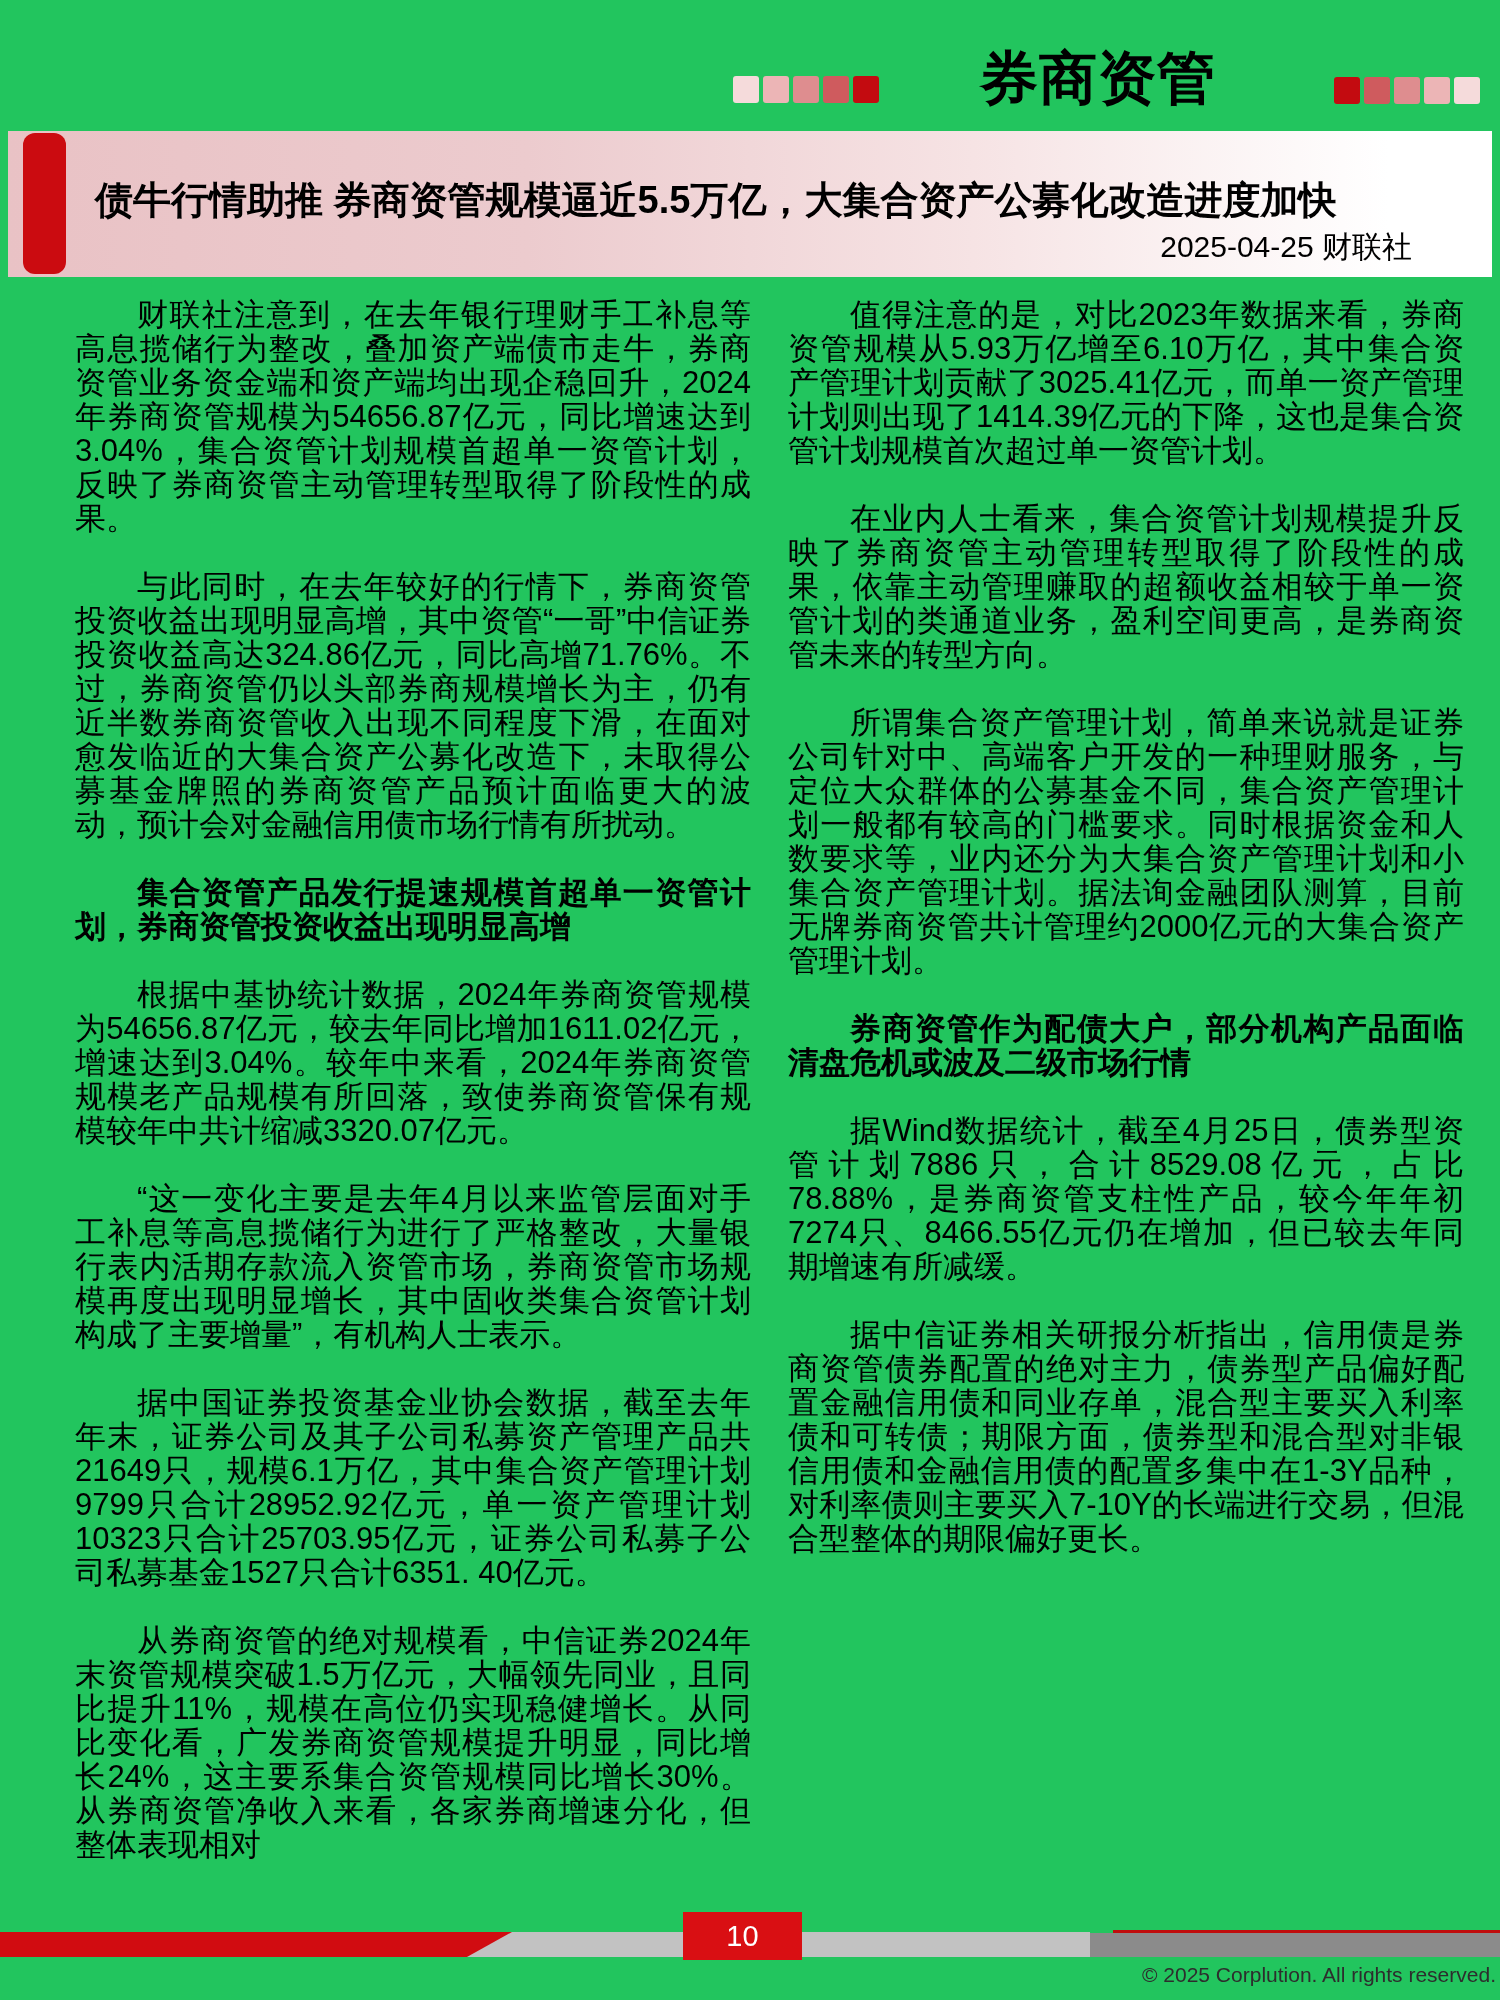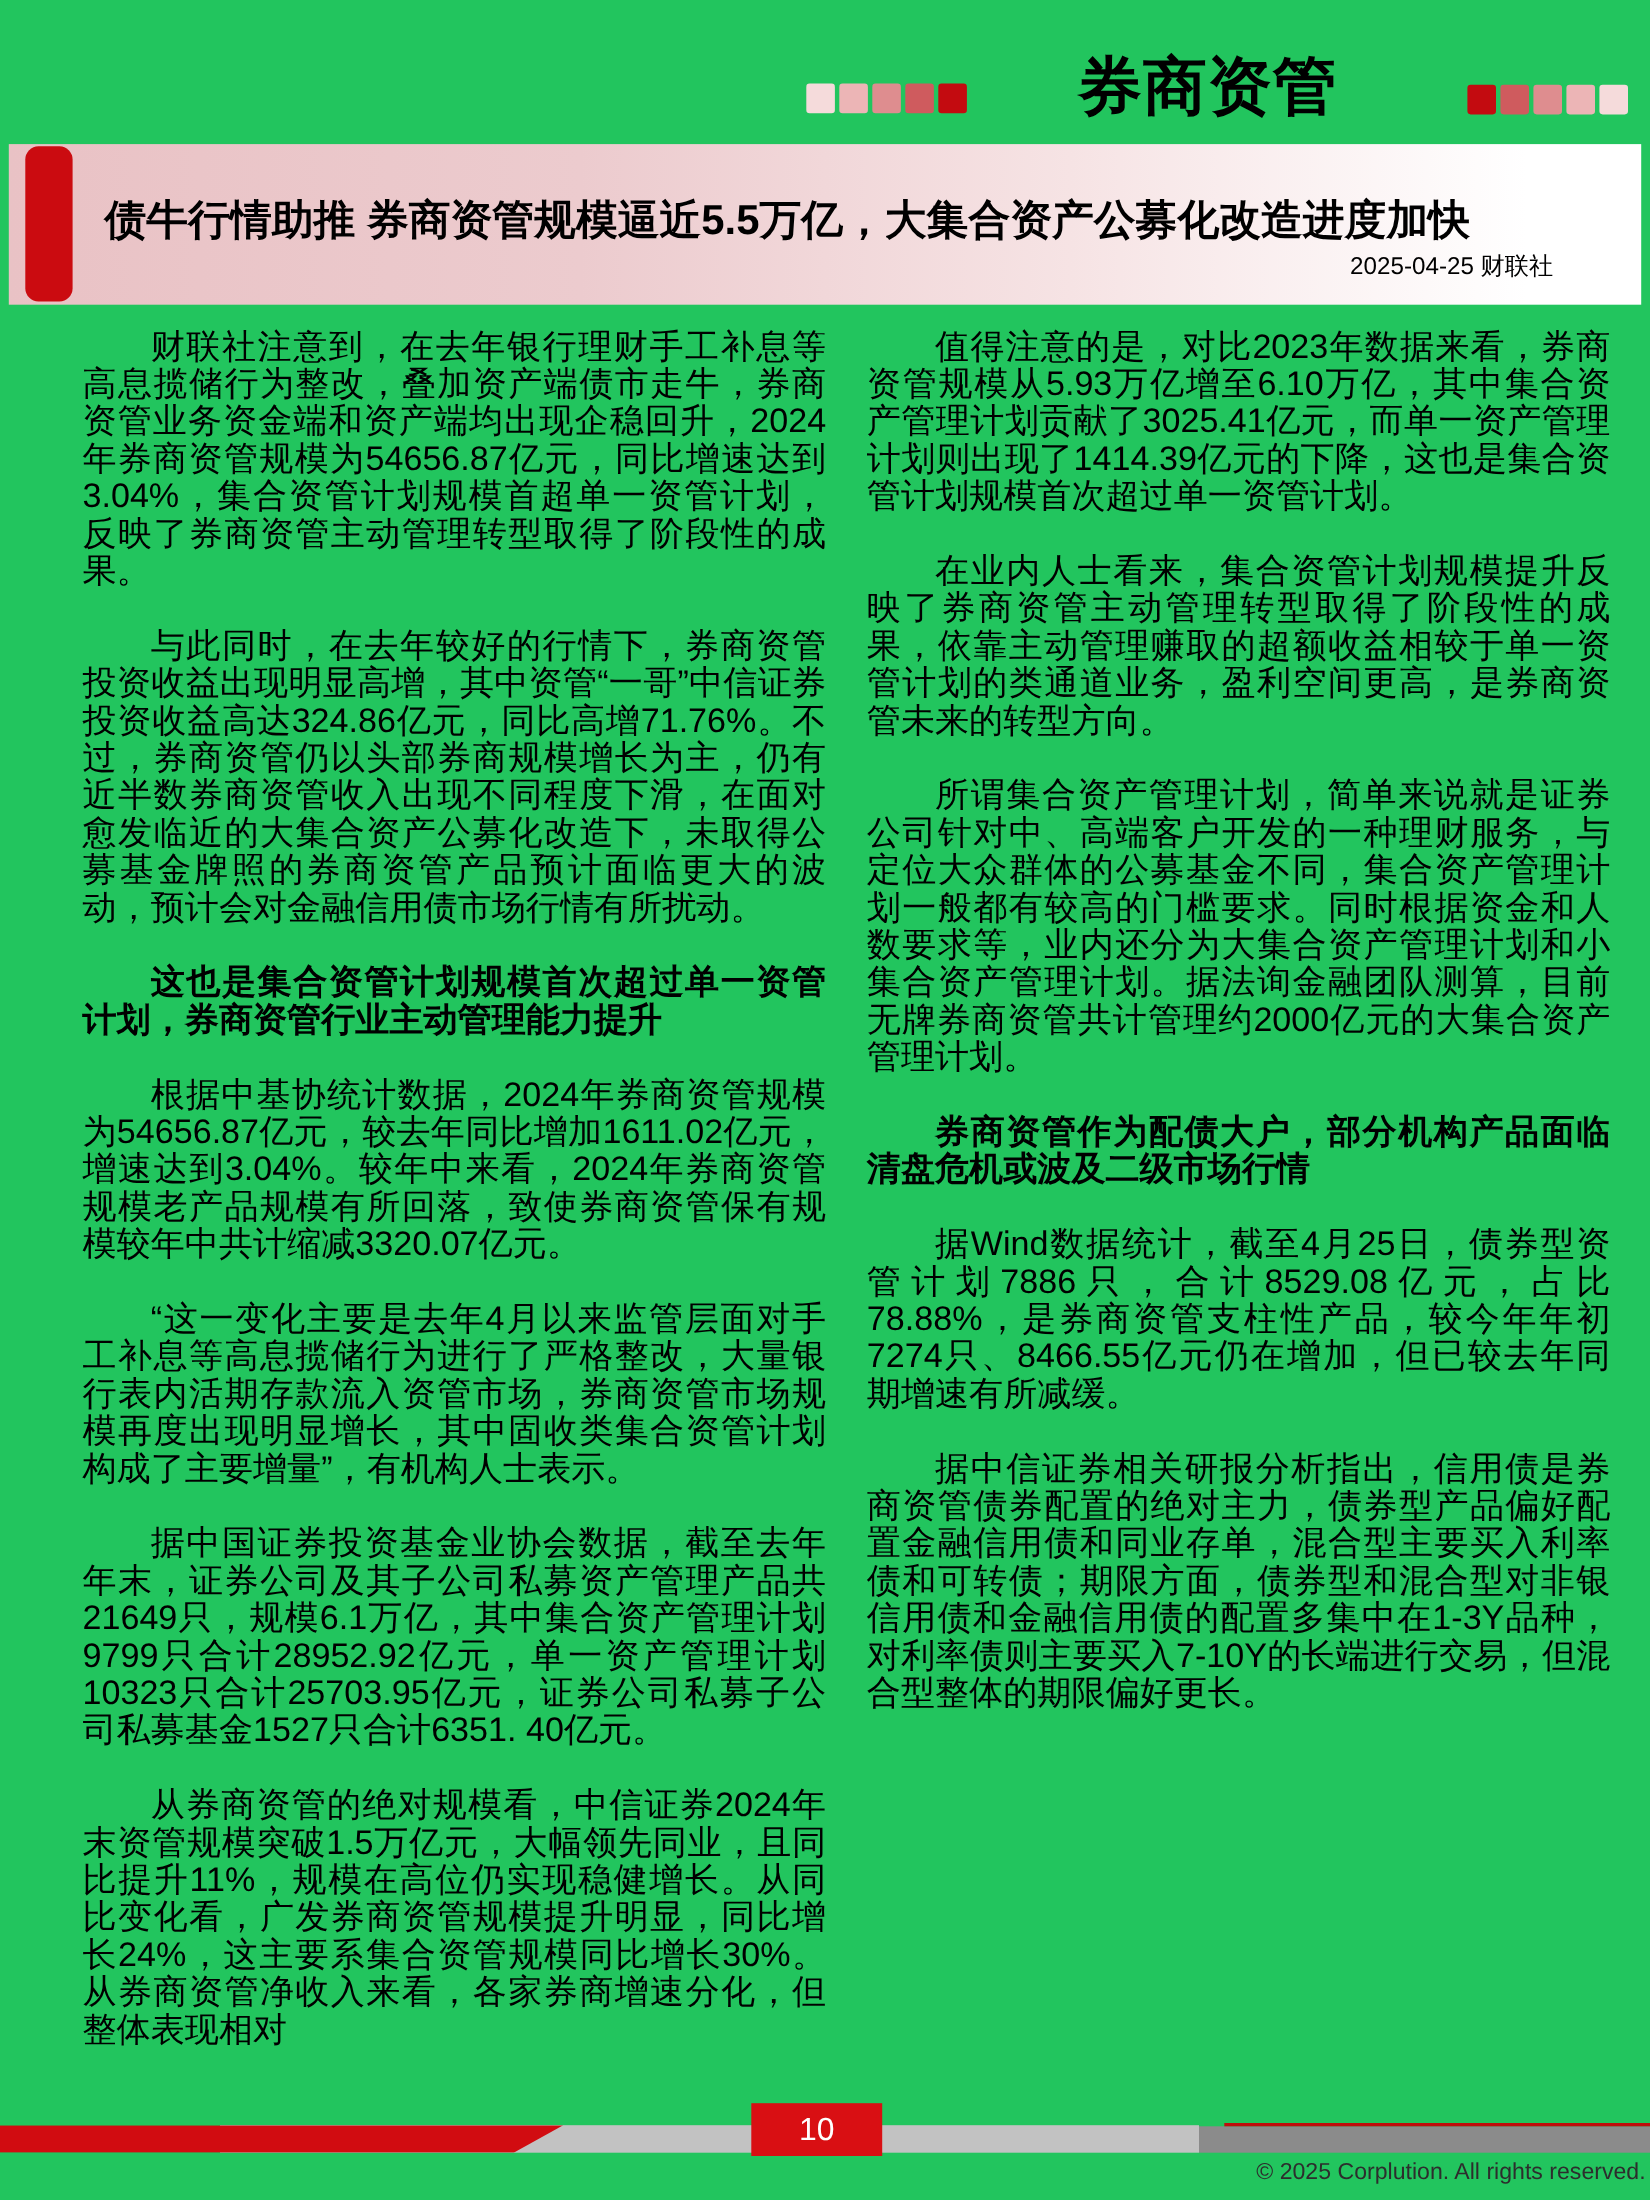--- a/index.html
+++ b/index.html
@@ -49,21 +49,21 @@
     left: 87px; top: 44px;
     margin: 0;
     font-size: 38px;
     font-weight: bold;
     white-space: nowrap;
     color: #000;
   }
   .dateline {
     position: absolute;
     right: 80px; top: 96px;
-    font-size: 22px;
+    font-size: 30px;
     color: #000;
     white-space: nowrap;
   }
 
   
   .col {
     position: absolute;
     top: 298px;
     width: 676px;
     font-size: 31px;
@@ -150,21 +150,21 @@
   <section class="banner">
     <div class="banner-accent-bar"></div>
     <h2 class="headline">债牛行情助推 券商资管规模逼近5.5万亿，大集合资产公募化改造进度加快</h2>
     <div class="dateline">2025-04-25 财联社</div>
   </section>
 
   <main>
     <div class="col col-left">
         <p class="para">财联社注意到，在去年银行理财手工补息等高息揽储行为整改，叠加资产端债市走牛，券商资管业务资金端和资产端均出现企稳回升，2024年券商资管规模为54656.87亿元，同比增速达到3.04%，集合资管计划规模首超单一资管计划，反映了券商资管主动管理转型取得了阶段性的成果。</p>
         <p class="para">与此同时，在去年较好的行情下，券商资管投资收益出现明显高增，其中资管“一哥”中信证券投资收益高达324.86亿元，同比高增71.76%。不过，券商资管仍以头部券商规模增长为主，仍有近半数券商资管收入出现不同程度下滑，在面对愈发临近的大集合资产公募化改造下，未取得公募基金牌照的券商资管产品预计面临更大的波动，预计会对金融信用债市场行情有所扰动。</p>
-        <p class="para subhead">这也是集合资管计划规模首次超过单一资管计划，券商资管行业主动管理能力提升</p>
+        <p class="para subhead">集合资管产品发行提速规模首超单一资管计划，券商资管投资收益出现明显高增</p>
         <p class="para">根据中基协统计数据，2024年券商资管规模为54656.87亿元，较去年同比增加1611.02亿元，增速达到3.04%。较年中来看，2024年券商资管规模老产品规模有所回落，致使券商资管保有规模较年中共计缩减3320.07亿元。</p>
         <p class="para">“这一变化主要是去年4月以来监管层面对手工补息等高息揽储行为进行了严格整改，大量银行表内活期存款流入资管市场，券商资管市场规模再度出现明显增长，其中固收类集合资管计划构成了主要增量”，有机构人士表示。</p>
         <p class="para">据中国证券投资基金业协会数据，截至去年年末，证券公司及其子公司私募资产管理产品共21649只，规模6.1万亿，其中集合资产管理计划9799只合计28952.92亿元，单一资产管理计划10323只合计25703.95亿元，证券公司私募子公司私募基金1527只合计6351. 40亿元。</p>
         <p class="para">从券商资管的绝对规模看，中信证券2024年末资管规模突破1.5万亿元，大幅领先同业，且同比提升11%，规模在高位仍实现稳健增长。从同比变化看，广发券商资管规模提升明显，同比增长24%，这主要系集合资管规模同比增长30%。从券商资管净收入来看，各家券商增速分化，但整体表现相对</p>
       </div>
     <div class="col col-right">
         <p class="para">值得注意的是，对比2023年数据来看，券商资管规模从5.93万亿增至6.10万亿，其中集合资产管理计划贡献了3025.41亿元，而单一资产管理计划则出现了1414.39亿元的下降，这也是集合资管计划规模首次超过单一资管计划。</p>
         <p class="para">在业内人士看来，集合资管计划规模提升反映了券商资管主动管理转型取得了阶段性的成果，依靠主动管理赚取的超额收益相较于单一资管计划的类通道业务，盈利空间更高，是券商资管未来的转型方向。</p>
         <p class="para">所谓集合资产管理计划，简单来说就是证券公司针对中、高端客户开发的一种理财服务，与定位大众群体的公募基金不同，集合资产管理计划一般都有较高的门槛要求。同时根据资金和人数要求等，业内还分为大集合资产管理计划和小集合资产管理计划。据法询金融团队测算，目前无牌券商资管共计管理约2000亿元的大集合资产管理计划。</p>
         <p class="para subhead">券商资管作为配债大户，部分机构产品面临清盘危机或波及二级市场行情</p>

